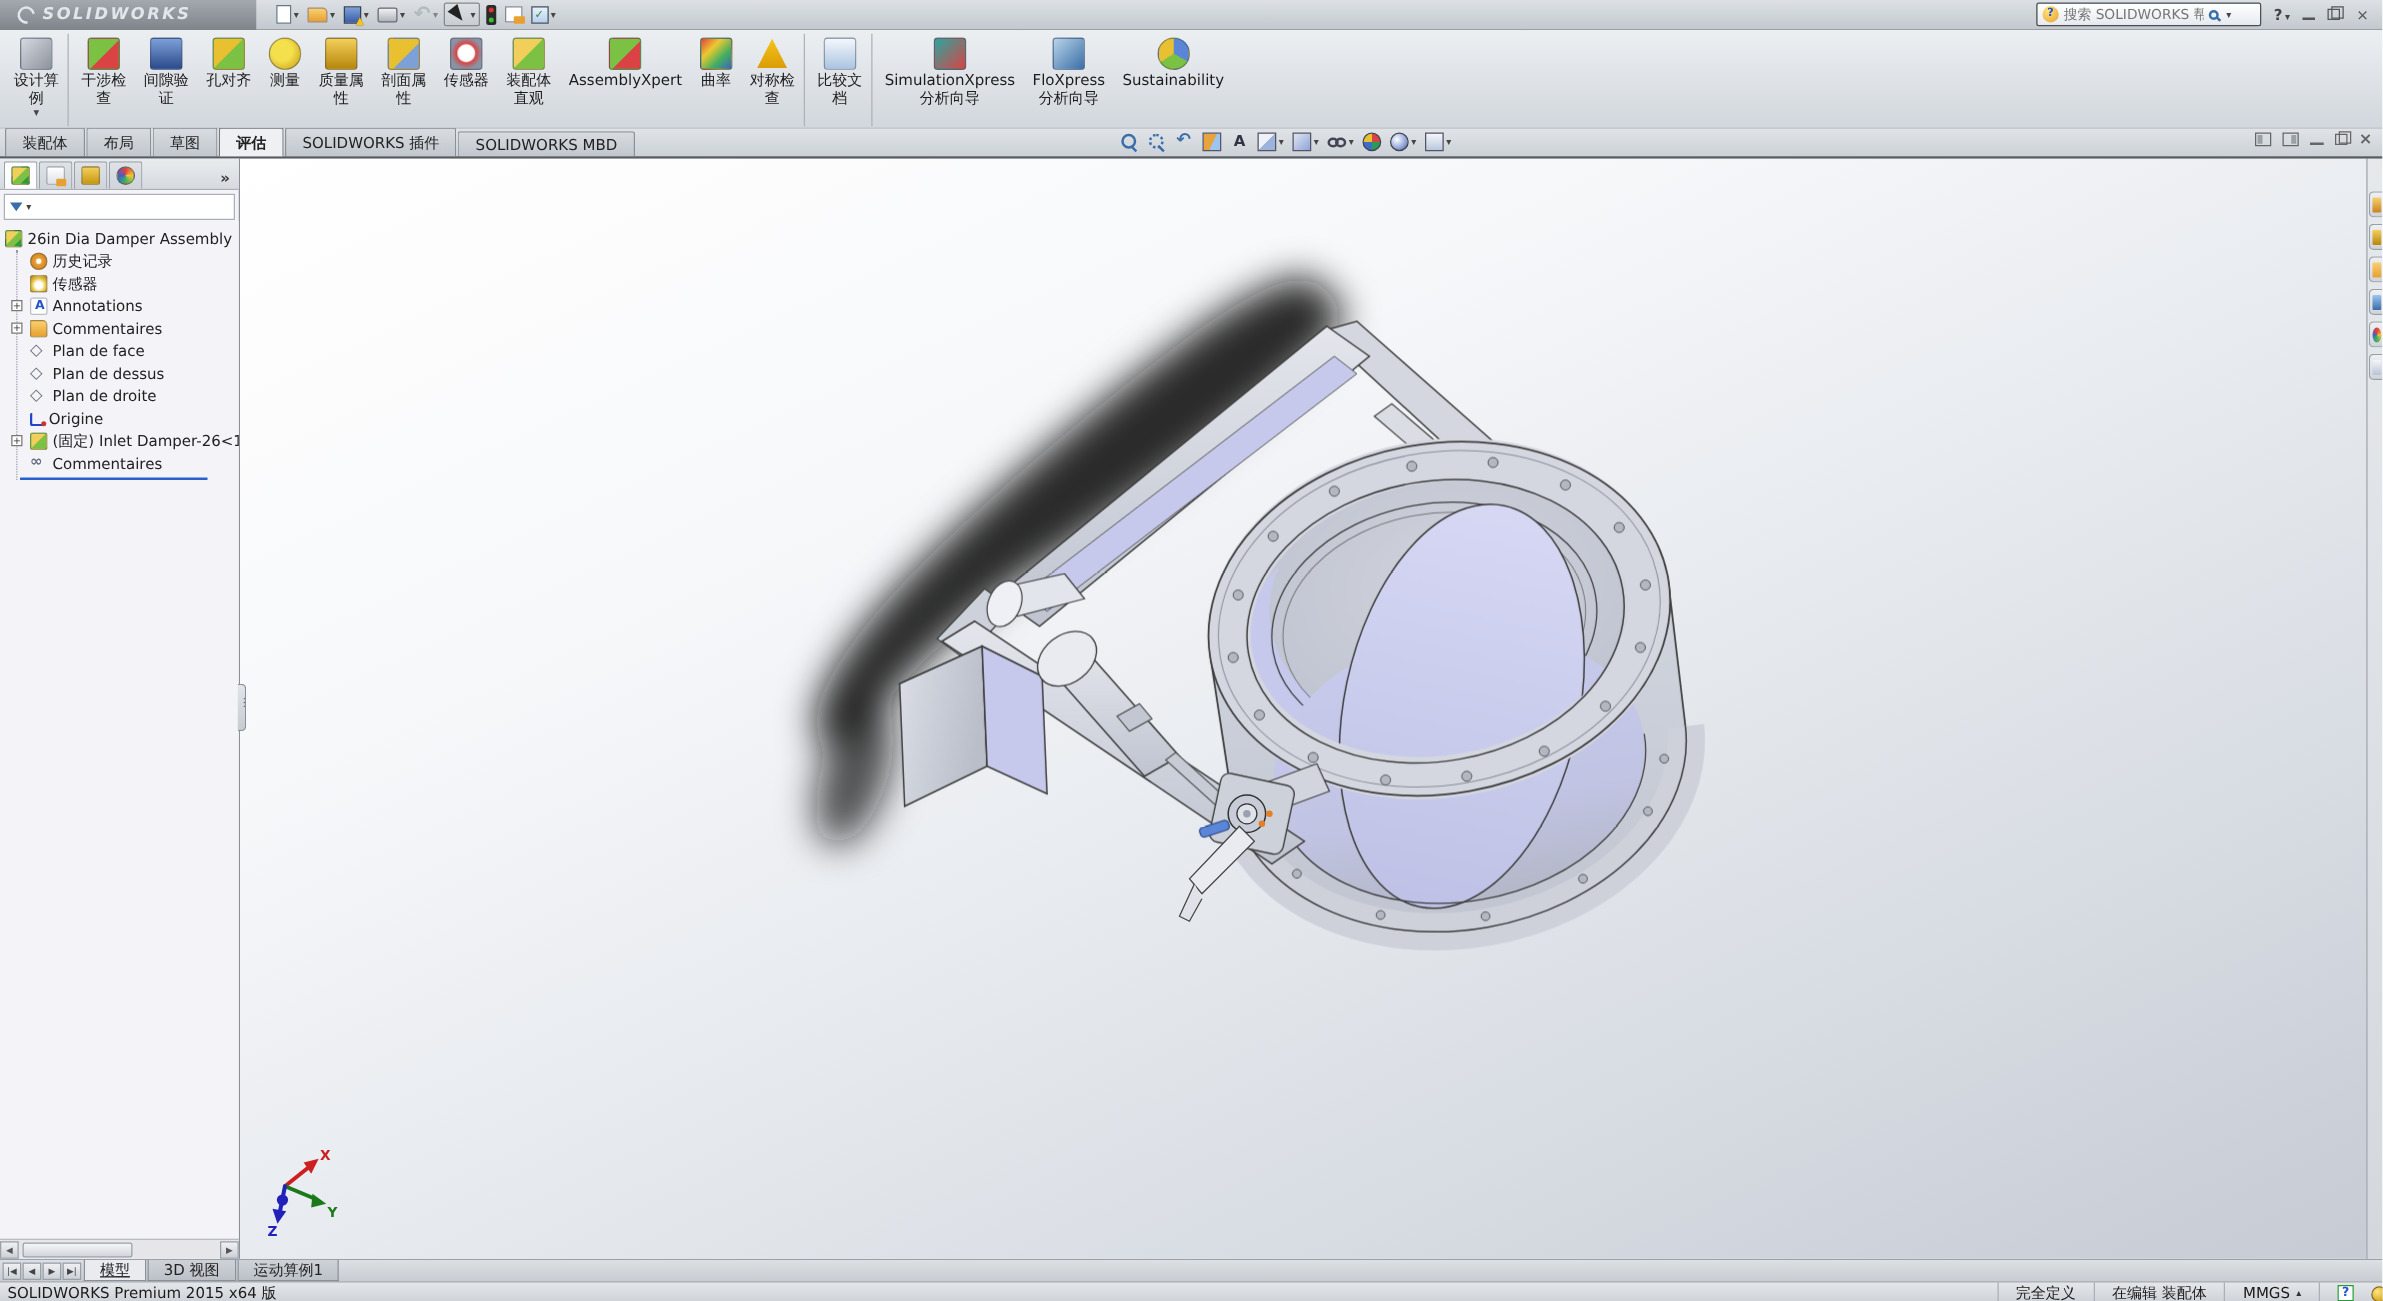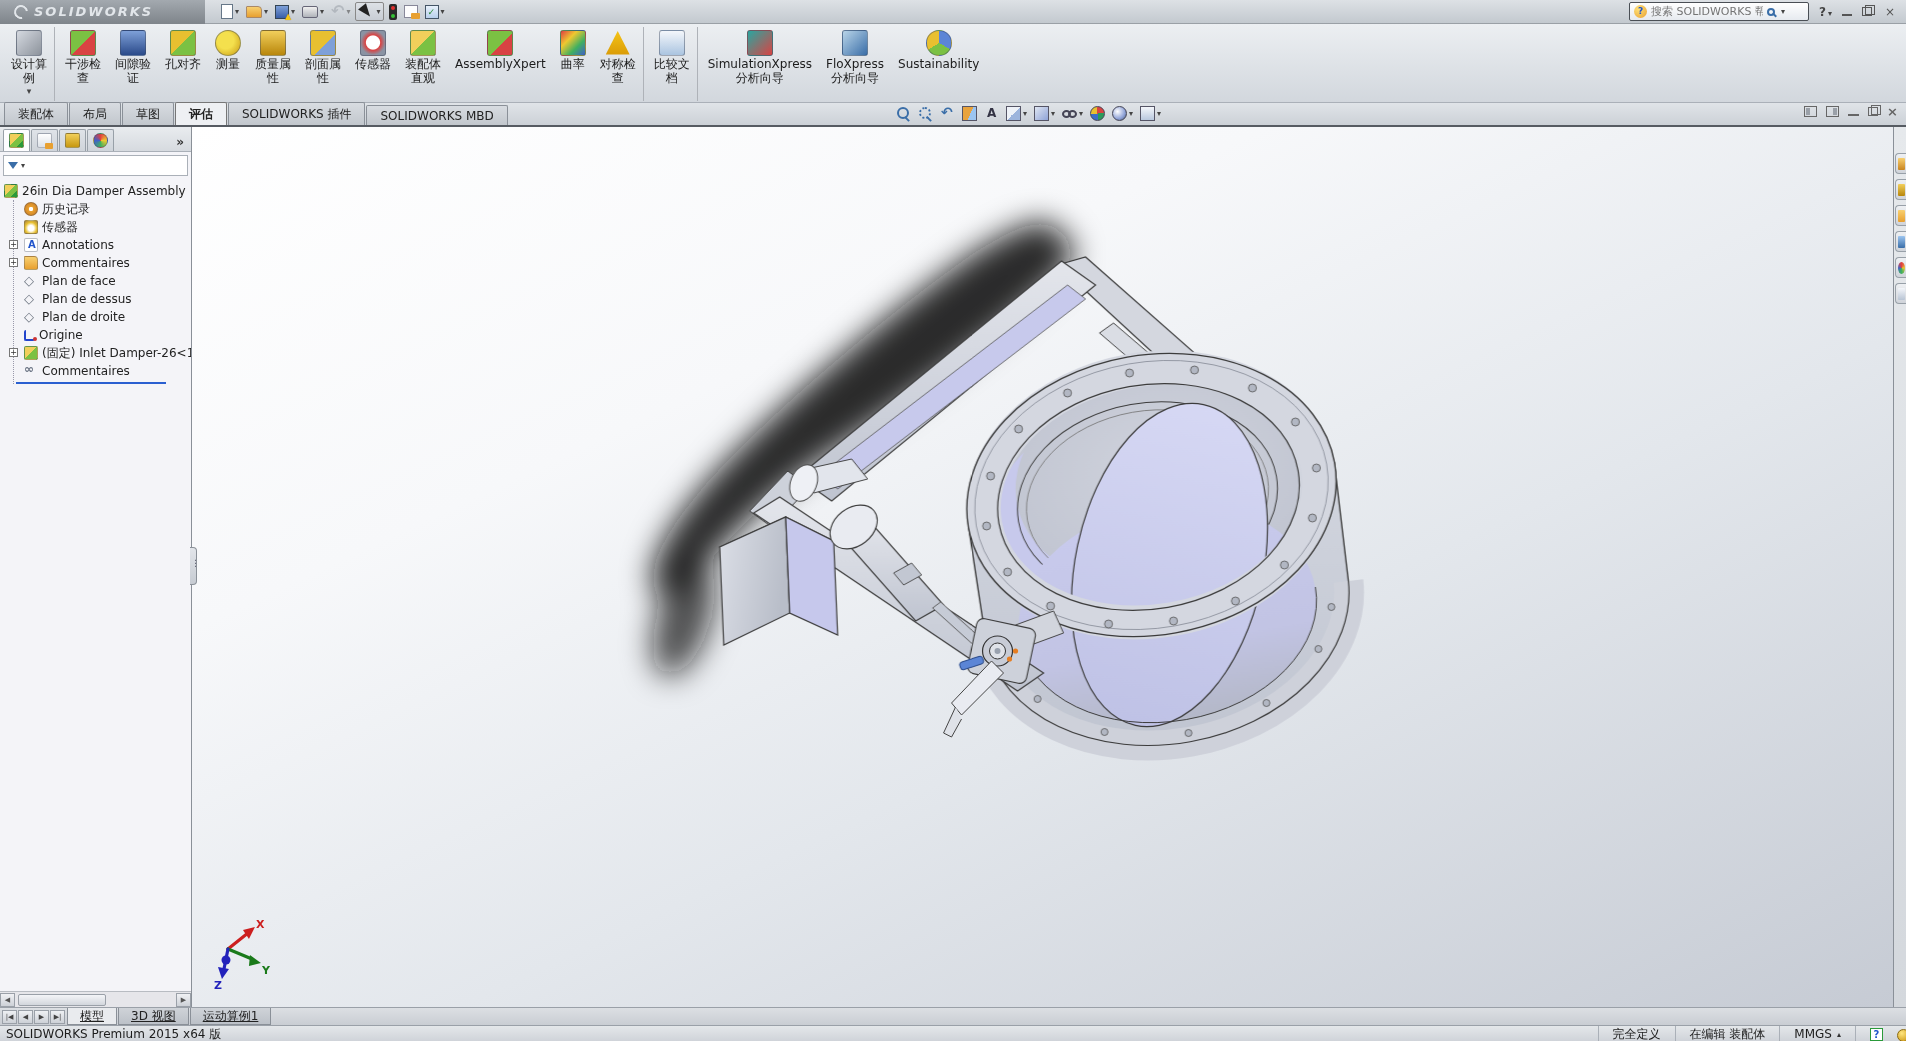--- a/index.html
+++ b/index.html
@@ -189,21 +189,21 @@
   .ic-appearances { background:conic-gradient(#e04040,#eec830,#40b060,#4060c8,#e04040); border-radius:50%; }
   .ic-custom-properties { background:linear-gradient(#f4f6fa,#b8c4d4); }
 
   
   .bottom-tabs { height:18px; background:linear-gradient(#dcdfe3,#c9cdd3); border-top:1px solid #9aa0a8;
     display:flex; align-items:stretch; }
   .bt-nav { display:flex; align-items:center; gap:1px; padding:1px 2px; }
   .bt-navbtn { width:15px; height:14px; background:linear-gradient(#eef0f3,#cdd1d7); border:1px solid #9aa0a8;
     font-size:7px; color:#444; display:flex; align-items:center; justify-content:center; }
   .btab { padding:1px 12px; margin-right:1px; font-size:12px; color:#222; border:1px solid #8a9098; border-top:none;
-    background:linear-gradient(#cfd3d8,#bcc1c8); display:flex; align-items:center;text-decoration:underline; }
+    background:linear-gradient(#cfd3d8,#bcc1c8); display:flex; align-items:center; }
   .btab.active { background:#e9ebee; text-decoration:underline;font-family:Liberation Mono, monospace; }
   .statusbar { height:17px; background:linear-gradient(#e4e7ea,#ced2d8); border-top:1px solid #9aa0a8;
     display:flex; align-items:center; padding-left:6px; font-size:12px; color:#1c1c1c; }
   .status-right { margin-left:auto; display:flex; align-items:flex-end; height:100%; }
   .sseg { border-left:1px solid #aab0b8; padding:0 14px; display:flex; align-items:center; gap:5px; height:100%; }
   .units-arrow { font-size:8px; color:#333; }
   .q-icon { width:13px; height:13px; border:1px solid #2a9a3a; background:#fff; color:#2255cc;
     font-weight:bold; font-size:10px; text-align:center; line-height:12px; }
   .gold-badge { width:13px; height:13px; border-radius:50%; background:radial-gradient(circle at 35% 30%,#ffe680,#c8900a);
     border:1px solid #8a6a10; margin-right:-4px; }

